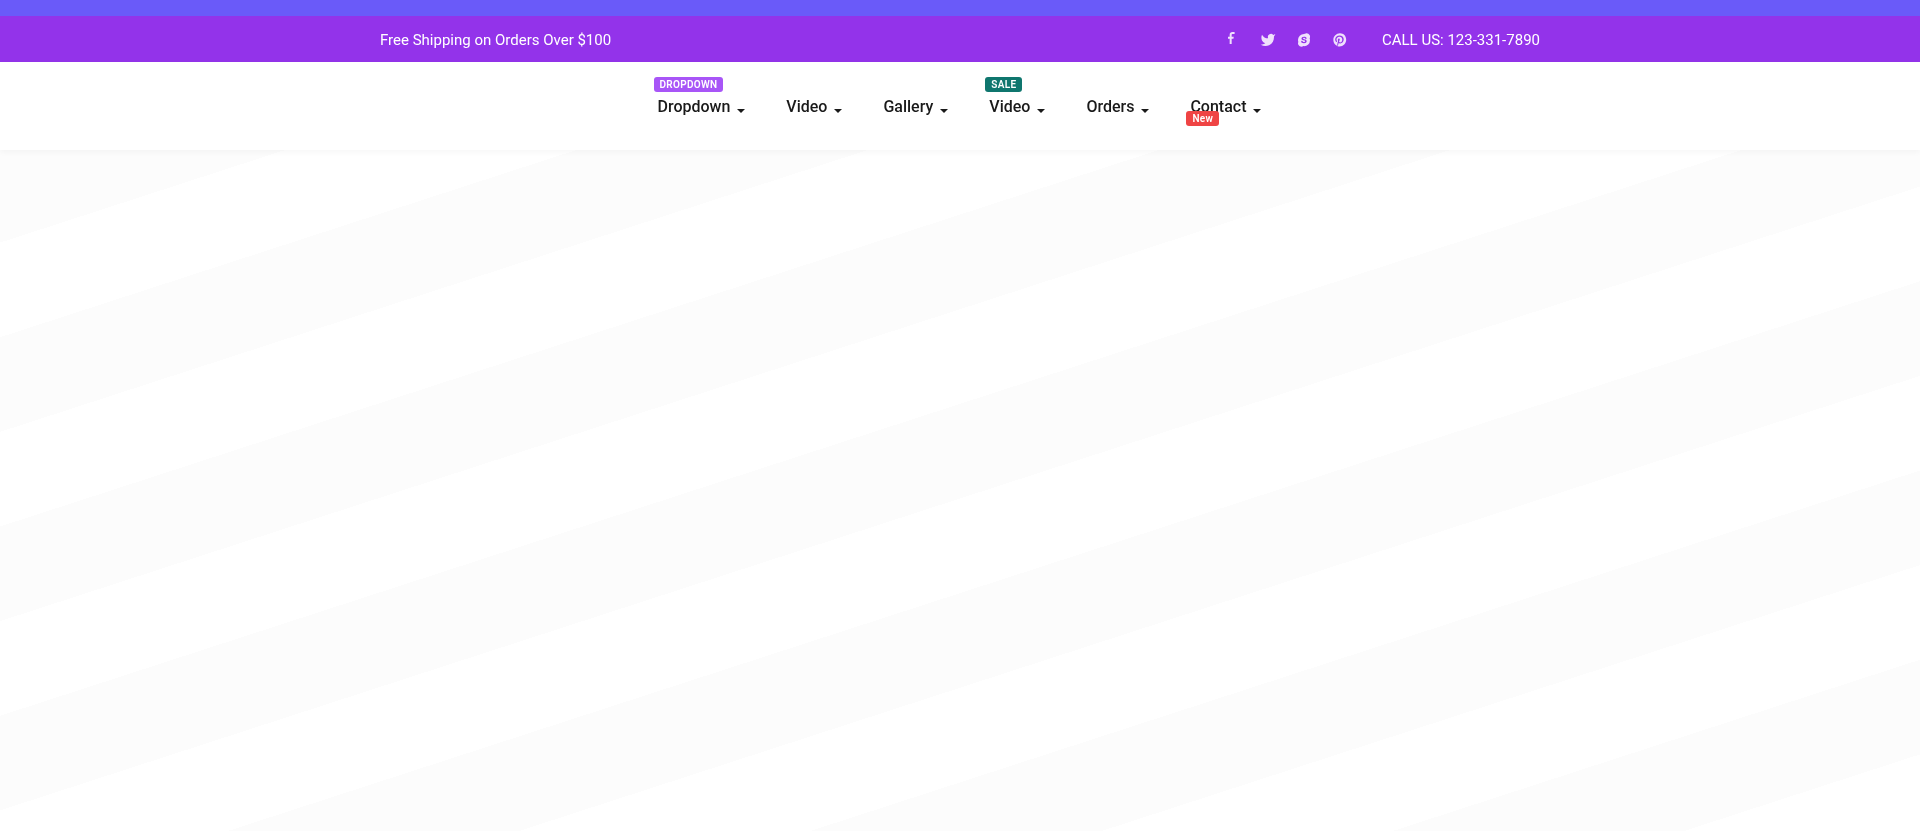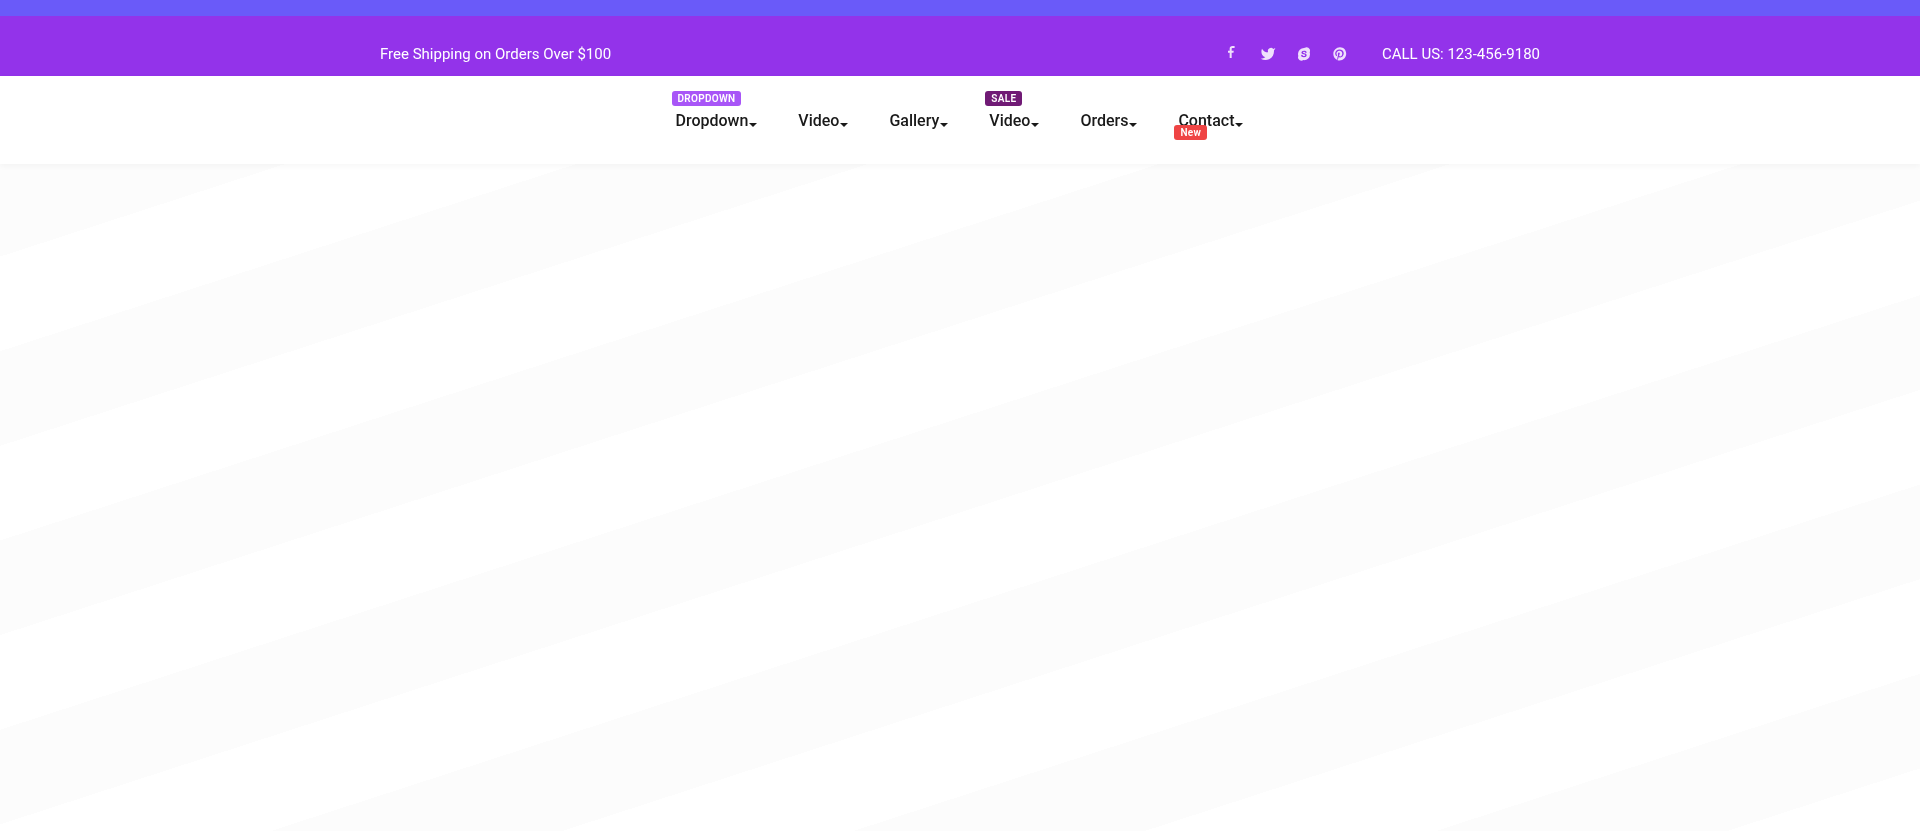--- a/index.html
+++ b/index.html
@@ -15,21 +15,21 @@
       background: linear-gradient(to bottom, #6a5af9 0%, #6a5af9 35%, #9333ea 35%, #9333ea 100%);
       background: #9333ea;
       position: relative;
       color: #ffffff;
       height: 44px;
       display: flex;
       align-items: center;
       justify-content: center;
       border-top: 16px solid #6a5af9;
       box-sizing: content-box;
-      padding-top: 16px;
+      padding-top: 2px;
     }
     .top-bar-inner {
       width: 100%;
       max-width: 1200px;
       display: flex;
       align-items: center;
       justify-content: space-between;
       padding: 0 20px;
       height: 44px;
     }
@@ -77,20 +77,21 @@
     }
     .nav-inner {
       display: flex;
       align-items: center;
       gap: 40px;
     }
     .nav-item {
       position: relative;
       display: flex;
       align-items: center;
+      gap: 6px;
       font-size: 16px;
       color: #1a1a1a;
       cursor: pointer;
       font-weight: 500;
     }
     .chevron {
       width: 10px;
       height: 10px;
       display: inline-block;
     }
@@ -108,21 +109,21 @@
       padding: 2px 6px;
       border-radius: 3px;
       color: #ffffff;
       letter-spacing: 0.3px;
       white-space: nowrap;
     }
     .badge-purple {
       background: #a855f7;
     }
     .badge-green {
-      background: #701a75;
+      background: #0f766e;
       text-align: center;
     }
     .badge-red {
       background: #ef4444;
       margin-top: 34px;
     }
     .hero {
       height: 699px;
       background: #ffffff;
       background-image: 
@@ -163,21 +164,21 @@
             <svg viewBox="0 0 24 24">
                 <path d="M12 3a9 9 0 0 0-9 9c0 1 .2 2 .5 2.9A5 5 0 0 0 8 22a5 5 0 0 0 3-.9c.3 0 .7.1 1 .1a9 9 0 0 0 9-9c0-1-.2-2-.5-2.9A5 5 0 0 0 16 2a5 5 0 0 0-3 .9c-.3 0-.7-.1-1-.1zm0 4c2.5 0 4 1 4 2.3 0 .7-.5 1.2-1.2 1.2-1.3 0-1-1.7-2.8-1.7-1 0-1.5.4-1.5 1 0 1.5 5.5.7 5.5 4 0 1.8-1.5 3-4 3-2.7 0-4.3-1.3-4.3-2.6 0-.7.5-1.1 1.2-1.1 1.4 0 1.1 2 3.1 2 1 0 1.7-.5 1.7-1.2 0-1.8-5.5-.8-5.5-4 0-1.7 1.4-2.9 3.8-2.9z"></path>
               </svg>
           </span>
           <span class="social-icon">
             <svg viewBox="0 0 24 24">
                 <path d="M12 2C6.5 2 2 6.5 2 12c0 4.1 2.5 7.6 6 9.1-.1-.8-.2-2 0-2.8.2-.8 1.1-5 1.1-5s-.3-.6-.3-1.4c0-1.3.8-2.3 1.7-2.3.8 0 1.2.6 1.2 1.3 0 .8-.5 2-1 3-.2 1 .5 1.8 1.5 1.8 1.8 0 3.2-1.9 3.2-4.6 0-2.4-1.7-4.1-4.2-4.1-2.9 0-4.5 2.1-4.5 4.3 0 .9.3 1.8.7 2.3.1.1.1.2.1.3l-.3 1.1c0 .2-.2.2-.4.1-1.2-.6-2-2.4-2-3.9 0-3.1 2.3-6 6.6-6 3.5 0 6.2 2.5 6.2 5.8 0 3.4-2.2 6.2-5.2 6.2-1 0-2-.5-2.3-1.1l-.6 2.4c-.2.9-.8 2-1.2 2.7 1 .3 2 .5 3 .5 5.5 0 10-4.5 10-10S17.5 2 12 2z"></path>
               </svg>
           </span>
         </div>
-        <div class="call-us">CALL US: 123-456-9180</div>
+        <div class="call-us">CALL US: 123-331-7890</div>
       </div>
     </div>
   </div>
 
   <div class="nav-bar">
     <div class="nav-inner">
 
       <div class="nav-item">
         <span class="badge badge-purple">DROPDOWN</span>
         <span>Dropdown</span>

